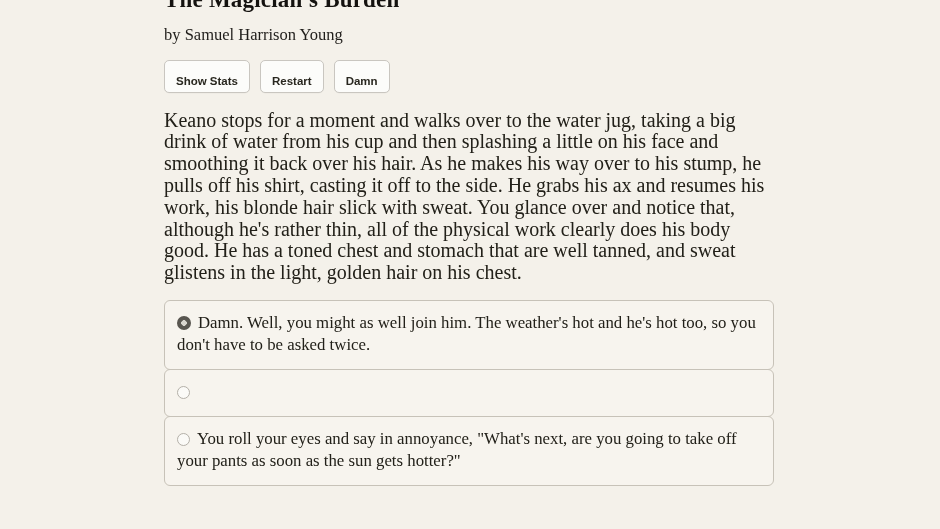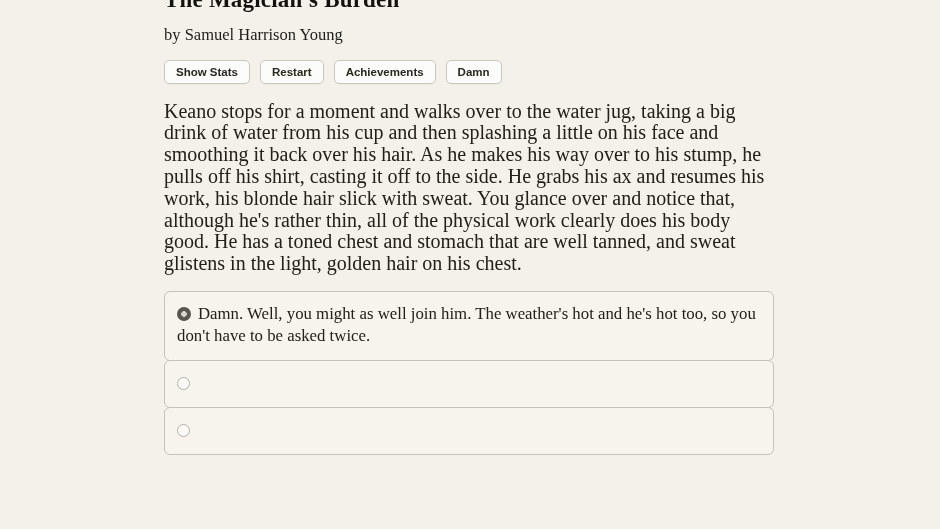--- a/index.html
+++ b/index.html
@@ -39,21 +39,21 @@
     font-family: "Liberation Sans", "DejaVu Sans", sans-serif;
   }
   .toolbar button {
     font-family: "Liberation Sans", "DejaVu Sans", sans-serif;
     font-size: 11.5px;
     font-weight: 700;
     color: #29271f;
     background: #fcfcfa;
     border: 1px solid #c9c6c0;
     border-radius: 5px;
-    padding: 5px 11px 4px 11px;
+    padding: 14px 11px 4px 11px;
     line-height: 1.1;
     cursor: pointer;
     box-shadow: 0 0.5px 0.5px rgba(0,0,0,0.04);
   }
   .story {
     margin-top: 17px;
     font-size: 20px;
     line-height: 21.8px;
     color: #222019;
     width: 612px;
@@ -97,32 +97,31 @@
 <div class="viewport">
   <div class="page">
 
     <h1 class="game-title">The Magician's Burden</h1>
 
     <div class="byline">by Samuel Harrison Young</div>
 
     <div class="toolbar">
       <button>Show Stats</button>
       <button>Restart</button>
-      <button>Achievements</button>
       <button>Damn</button>
     </div>
 
     <p class="story">Keano stops for a moment and walks over to the water jug, taking a big drink of water from his cup and then splashing a little on his face and smoothing it back over his hair. As he makes his way over to his stump, he pulls off his shirt, casting it off to the side. He grabs his ax and resumes his work, his blonde hair slick with sweat. You glance over and notice that, although he's rather thin, all of the physical work clearly does his body good. He has a toned chest and stomach that are well tanned, and sweat glistens in the light, golden hair on his chest.</p>
 
     <div class="choices">
       <div class="choice">
         <span class="radio selected"></span><span>Damn. Well, you might as well join him. The weather's hot and he's hot too, so you don't have to be asked twice.</span>
       </div>
       <div class="choice">
         <span class="radio"></span>
       </div>
       <div class="choice">
-        <span class="radio"></span>
+        <span class="radio"></span><span>You roll your eyes and say in annoyance, "What's next, are you going to take off your pants as soon as the sun gets hotter?"</span>
       </div>
     </div>
 
   </div>
 </div>
 
 </body></html>

